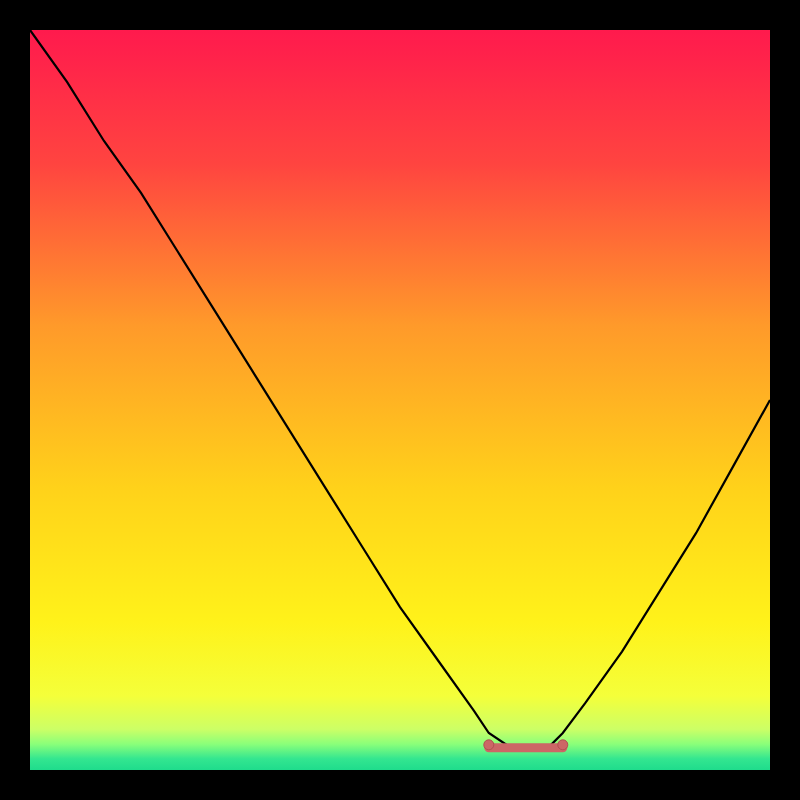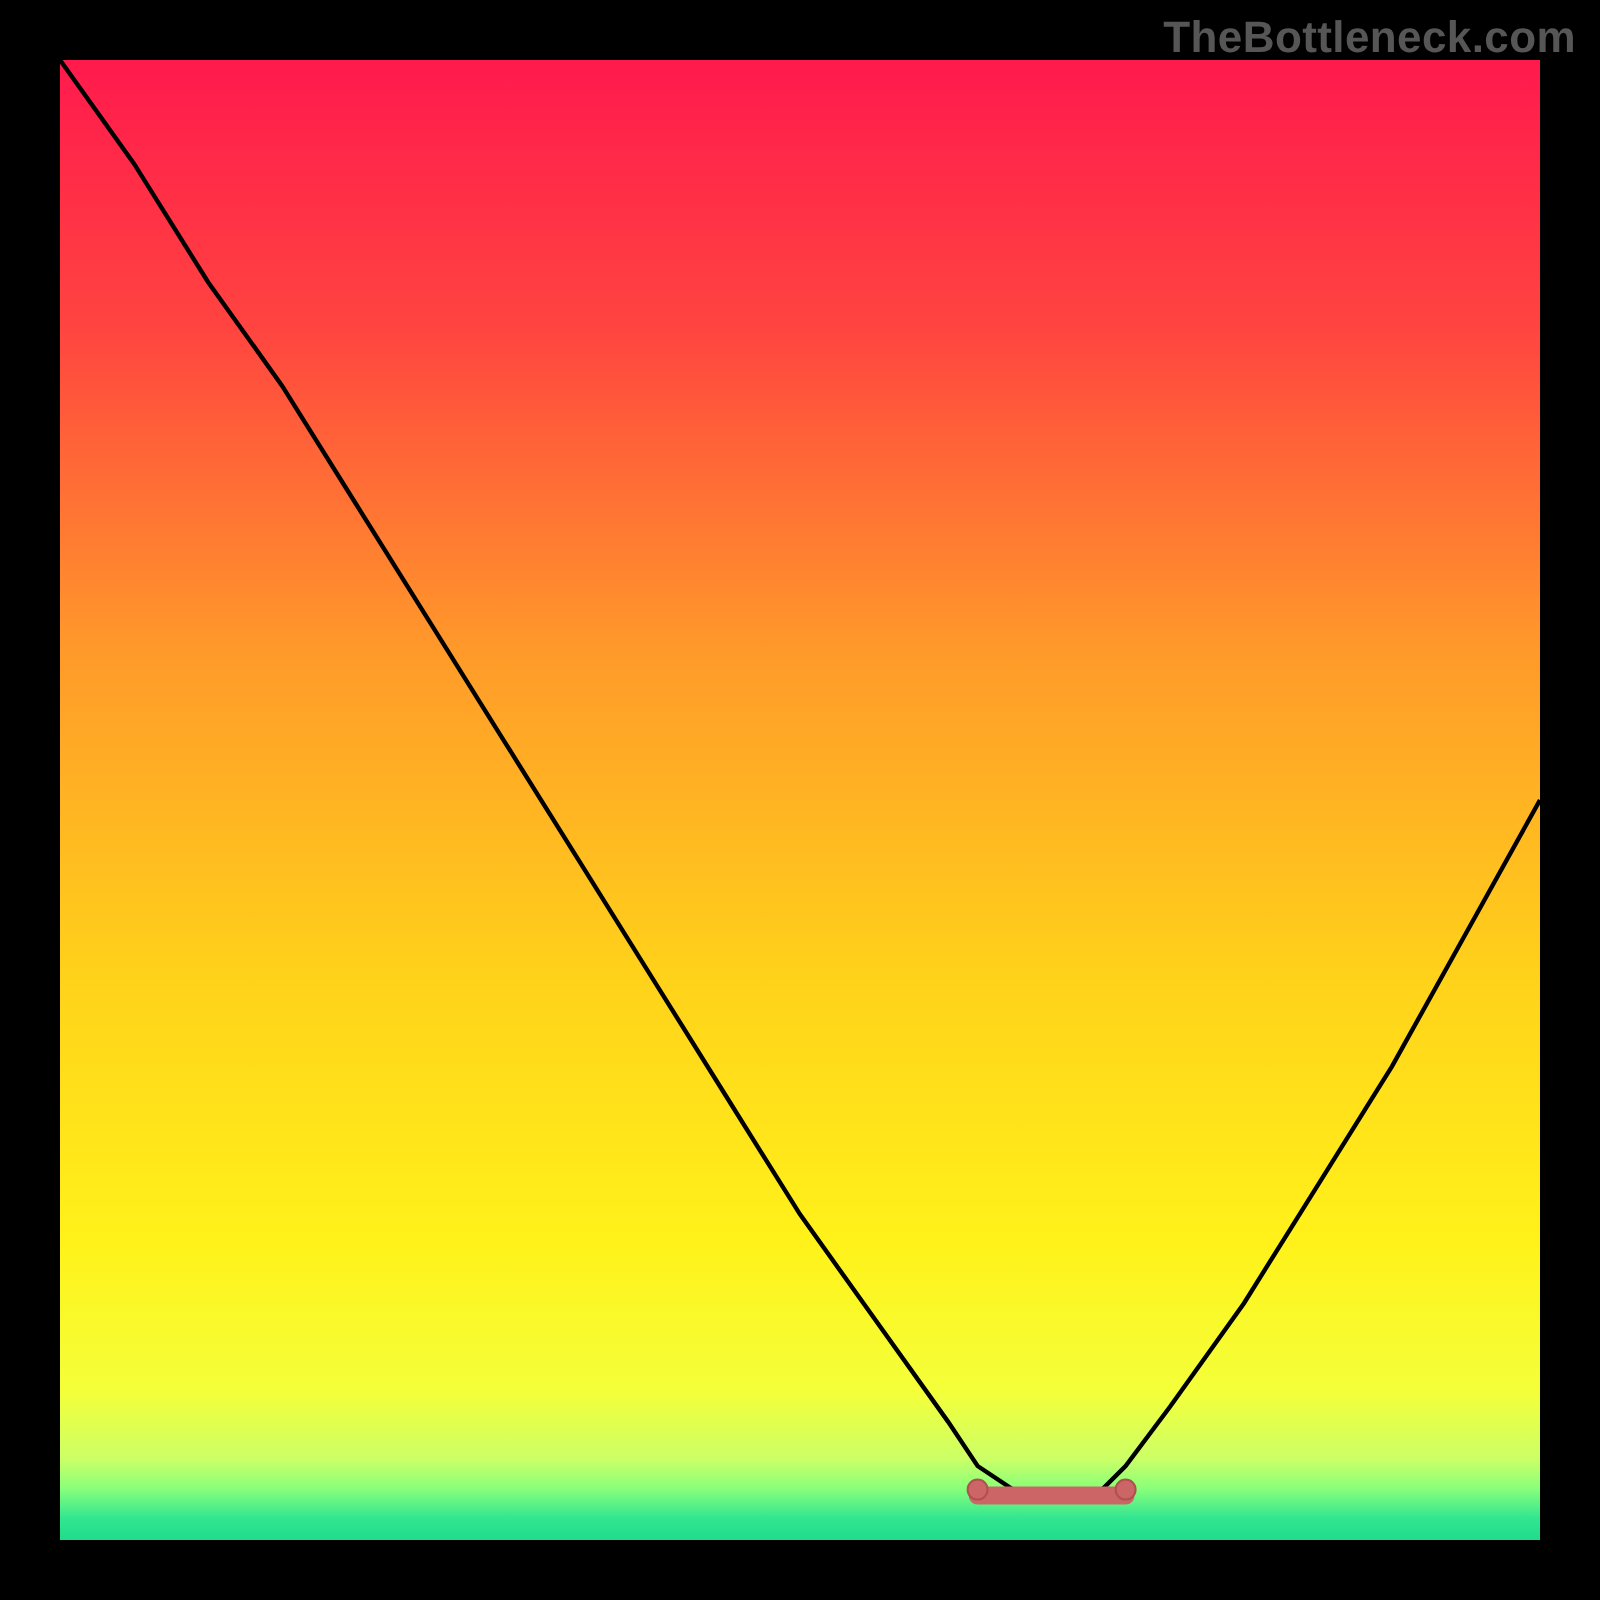--- a/index.html
+++ b/index.html
@@ -59,14 +59,13 @@
       </defs>
       <rect id="bg-rect" x="0" y="0" width="740" height="740" fill="url(#bg-grad)"></rect>
       <path id="curve" fill="none" stroke-width="2.2" d="M 0.00 0.00 L 37.00 51.80 L 74.00 111.00 L 111.00 162.80 L 148.00 222.00 L 185.00 281.20 L 222.00 340.40 L 259.00 399.60 L 296.00 458.80 L 333.00 518.00 L 370.00 577.20 L 407.00 629.00 L 444.00 680.80 L 458.80 703.00 L 481.00 717.80 L 503.20 717.80 L 518.00 717.80 L 532.80 703.00 L 555.00 673.40 L 592.00 621.60 L 629.00 562.40 L 666.00 503.20 L 703.00 436.60 L 740.00 370.00" stroke="#000000"></path>
       <g id="marker">
           <line x1="458.8" x2="532.8" y1="717.8" y2="717.8" stroke="#cc6666" stroke-width="9" stroke-linecap="round"></line>
           <circle cx="458.8" cy="714.8" r="5" fill="#cc6666" stroke="#b05050" stroke-width="1"></circle>
           <circle cx="532.8" cy="714.8" r="5" fill="#cc6666" stroke="#b05050" stroke-width="1"></circle>
         </g>
     </svg>
   </div>
-  <div class="watermark">TheBottleneck.com</div>
 </div>
 
 </body></html>

